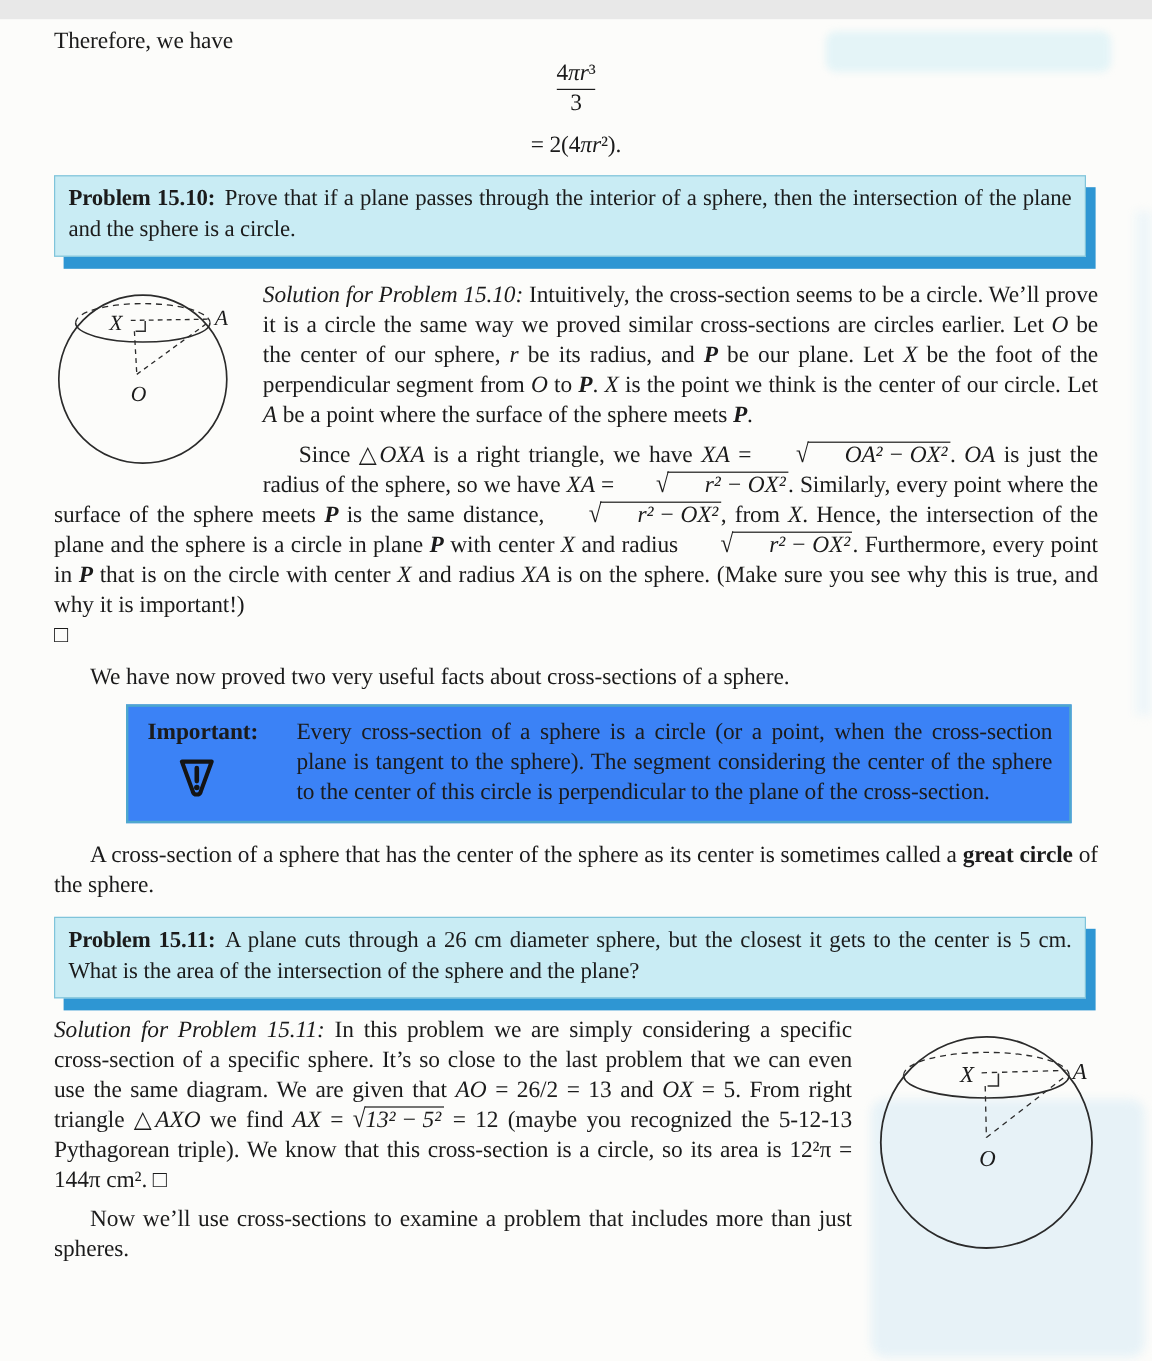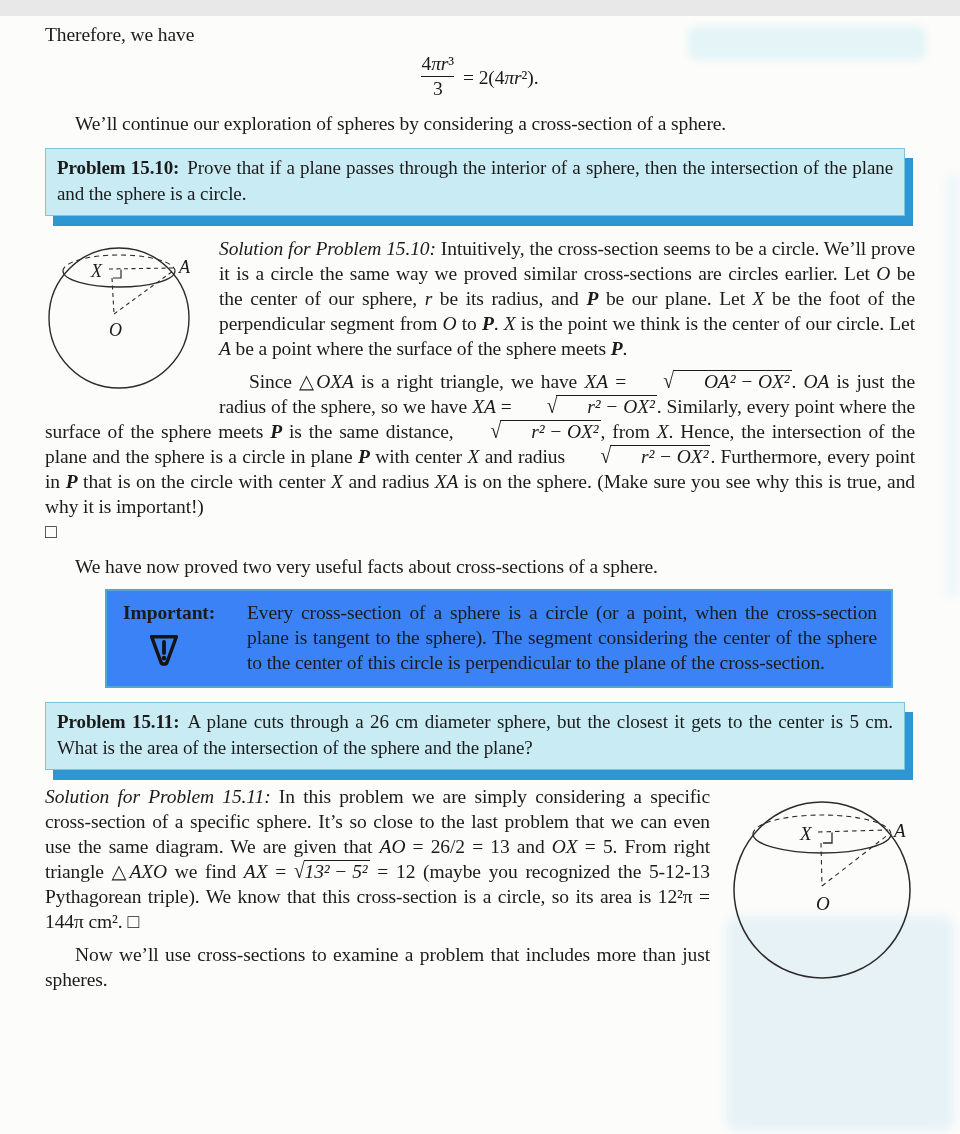--- a/index.html
+++ b/index.html
@@ -20,21 +20,21 @@
   .artifact{position:absolute;z-index:0;}
   .artifact-top{left:688px;top:10px;width:238px;height:34px;background:#e4f4f7;border-radius:9px;filter:blur(3px);}
   .artifact-right{left:726px;top:900px;width:228px;height:215px;background:#e7f2f7;border-radius:12px;filter:blur(4px);}
   .artifact-edge{left:946px;top:160px;width:14px;height:420px;background:#eef6f9;filter:blur(4px);}
 
   .content{position:relative;z-index:1;padding:6px 45px 0 45px;}
   p{margin:0;text-align:justify;}
   .indent{text-indent:30px;}
 
   
-  .equation{display:flex;justify-content:center;align-items:center;gap:9px;margin:4px 0 8px;min-height:50px;}
+  .equation{display:flex;justify-content:center;align-items:center;gap:9px;margin:4px 0 8px;min-height:50px;flex-direction:column;}
   .frac{display:inline-flex;flex-direction:column;align-items:center;line-height:1.12;}
   .frac-bar{height:0;border-top:1.7px solid #1b1b1b;width:100%;margin:1px 0;}
   .eq-rhs{padding-top:2px;}
 
   
   .k-i{font-style:italic;}
   .k-lead{font-style:italic;font-family:Liberation Serif, serif;}
   .k-b{font-weight:700;}
   .k-P{font-style:italic;font-weight:600;}
   .k-sq{white-space:nowrap;}
@@ -92,21 +92,20 @@
     <div class="equation">
       <span class="frac">
         <span class="frac-num">4<span class="k-i">πr</span>³</span>
         <span class="frac-bar"></span>
         <span class="frac-den">3</span>
       </span>
       <span class="eq-rhs">= 2(4<span class="k-i">πr</span>²).</span>
     </div>
 
 
-    <p class="indent mt10">We’ll continue our exploration of spheres by considering a cross-section of a sphere.</p>
 
     <div class="problem-box">
       <span class="box-label">Problem 15.10:</span><span>Prove that if a plane passes through the interior of a sphere, then the intersection of the plane and the sphere is a circle.</span>
     </div>
 
     <div>
       <figure class="fig-left">
         <svg width="170" height="152" viewBox="0 0 170 152">
           <circle cx="84" cy="78" r="70" fill="none" stroke="#2b2b2b" stroke-width="1.4"></circle>
           <path d="M 28 31 A 56 16 0 0 0 140 31" fill="none" stroke="#2b2b2b" stroke-width="1.3"></path>
@@ -132,20 +131,21 @@
         <span class="imp-label">Important:</span>
         <svg class="imp-icon" width="42" height="42" viewBox="0 0 44 44">
           <path d="M 9 7 H 35 L 25.5 33 A 3.6 3.6 0 0 1 18.5 33 Z" fill="none" stroke="#141414" stroke-width="3.6" stroke-linejoin="round"></path>
           <line x1="22" y1="12.5" x2="22" y2="24" stroke="#141414" stroke-width="4" stroke-linecap="round"></line>
           <circle cx="22" cy="29.5" r="2.4" fill="#141414"></circle>
         </svg>
       </div>
       <div class="imp-text">Every cross-section of a sphere is a circle (or a point, when the cross-section plane is tangent to the sphere).  The segment considering the center of the sphere to the center of this circle is perpendicular to the plane of the cross-section.</div>
     </div>
 
+    <p class="indent" style="margin-top:14px;">A cross-section of a sphere that has the center of the sphere as its center is sometimes called a <span class="k-b">great circle</span> of the sphere.</p>
 
 
     <div class="problem-box" style="margin-top:14px;margin-bottom:14px;">
       <span class="box-label">Problem 15.11:</span><span>A plane cuts through a 26 cm diameter sphere, but the closest it gets to the center is 5 cm. What is the area of the intersection of the sphere and the plane?</span>
     </div>
 
     <div>
       <figure class="fig-right">
         <svg width="205" height="205" viewBox="0 0 205 205">
           <circle cx="100" cy="104" r="88" fill="none" stroke="#2b2b2b" stroke-width="1.5"></circle>

